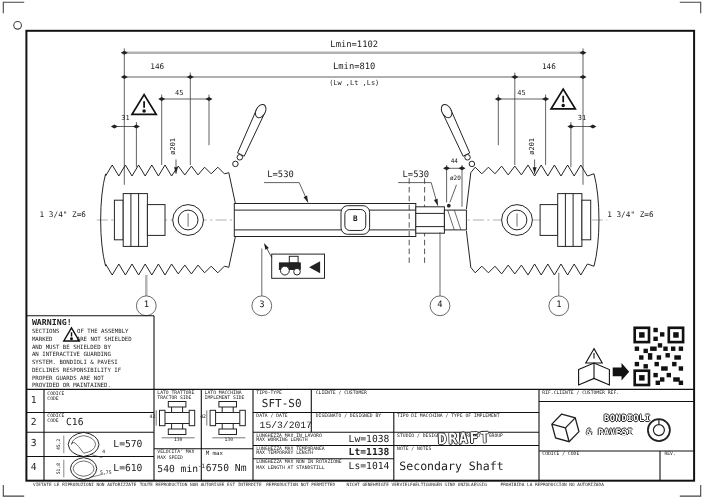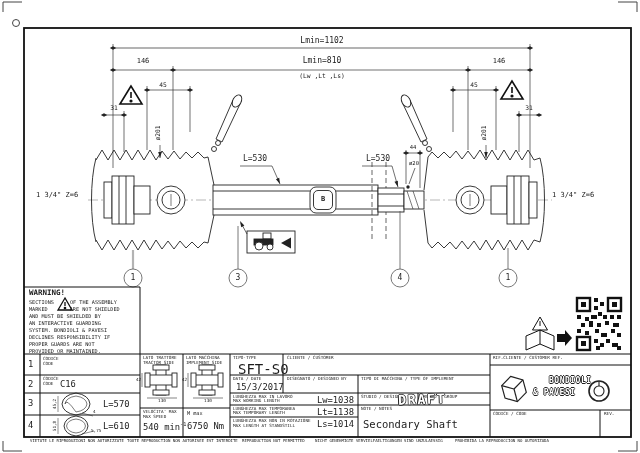--- a/index.html
+++ b/index.html
@@ -9,21 +9,21 @@
   .c{transform:translateX(-50%);}
   .cc{transform:translate(-50%,-50%);}
   .r{transform:translate(-50%,-50%) rotate(-90deg);}
   .ra{transform:translateX(-100%);}
   .tiny{font-size:4.3px;letter-spacing:0;}
   .sm{font-size:5.2px;}
   .d6{font-size:6.3px;}
   .d7{font-size:7px;}
   .d8{font-size:8px;}
   .v9{font-size:8.8px;}
-  .v10{font-size:14px;}
+  .v10{font-size:10px;}
   .v11{font-size:10.5px;}
   .bold{font-weight:bold;}
   .out{color:#fff;text-shadow:.8px 0 #222,-.8px 0 #222,0 .8px #222,0 -.8px #222;}
   svg{position:absolute;left:0;top:0;}
   .stamp{font-size:13.5px;font-weight:bold;letter-spacing:1.5px;transform:rotate(-2deg);}
   sup{font-size:60%;}
 </style>
 </head>
 <body>
 
@@ -387,29 +387,29 @@
   <div class="t tiny" style="left:143px;top:414.5px;">MAX SPEED</div>
   <div class="t v9" style="left:143px;top:422px;"><span>540 min</span><sup>-1</sup></div>
   <div class="t sm" style="left:187px;top:411px;">M max</div>
   <div class="t v9" style="left:187px;top:422px;">6750 Nm</div>
 
   <div class="t tiny" style="left:233px;top:356px;">TIPO-TYPE</div>
   <div class="t v10" style="left:238px;top:362px;">SFT-S0</div>
   <div class="t tiny" style="left:287px;top:356px;">CLIENTE / CUSTOMER</div>
   <div class="t v9" style="left:287px;top:363px;"></div>
   <div class="t tiny" style="left:233px;top:377px;">DATA / DATE</div>
-  <div class="t v9" style="left:236px;top:383px;">15/3/2017</div>
+  <div class="t v9" style="left:236px;top:383px;font-family:Liberation Mono, monospace;">15/3/2017</div>
   <div class="t tiny" style="left:287px;top:377px;">DISEGNATO / DESIGNED BY</div>
   <div class="t tiny" style="left:361px;top:377px;">TIPO DI MACCHINA / TYPE OF IMPLEMENT</div>
   <div class="t tiny" style="left:233px;top:394.5px;">LUNGHEZZA MAX IN LAVORO</div>
   <div class="t tiny" style="left:233px;top:399px;">MAX WORKING LENGTH</div>
   <div class="t v9 ra" style="left:354px;top:396px;">Lw=1038</div>
   <div class="t tiny" style="left:233px;top:406.5px;">LUNGHEZZA MAX TEMPORANEA</div>
   <div class="t tiny" style="left:233px;top:411px;">MAX TEMPORARY LENGTH</div>
-  <div class="t v9 ra" style="left:354px;top:408px;">Lt=1138</div>
+  <div class="t v9 ra" style="left:354px;top:408px;font-weight:bold;">Lt=1138</div>
   <div class="t tiny" style="left:233px;top:419px;">LUNGHEZZA MAX NON IN ROTAZIONE</div>
   <div class="t tiny" style="left:233px;top:423.5px;">MAX LENGTH AT STANDSTILL</div>
   <div class="t v9 ra" style="left:354px;top:420px;">Ls=1014</div>
   <div class="t tiny" style="left:361px;top:394.5px;">STUDIO / DESIGN</div>
   <div class="t tiny" style="left:421px;top:394.5px;">GRUPPO / GROUP</div>
   <div class="t out stamp" style="left:398px;top:392px;">DRAFT</div>
   <div class="t tiny" style="left:361px;top:406.5px;">NOTE / NOTES</div>
   <div class="t v11" style="left:363px;top:419px;text-align:right;">Secondary Shaft</div>
 
   <div class="t tiny" style="left:493px;top:356px;">RIF.CLIENTE / CUSTOMER REF.</div>

